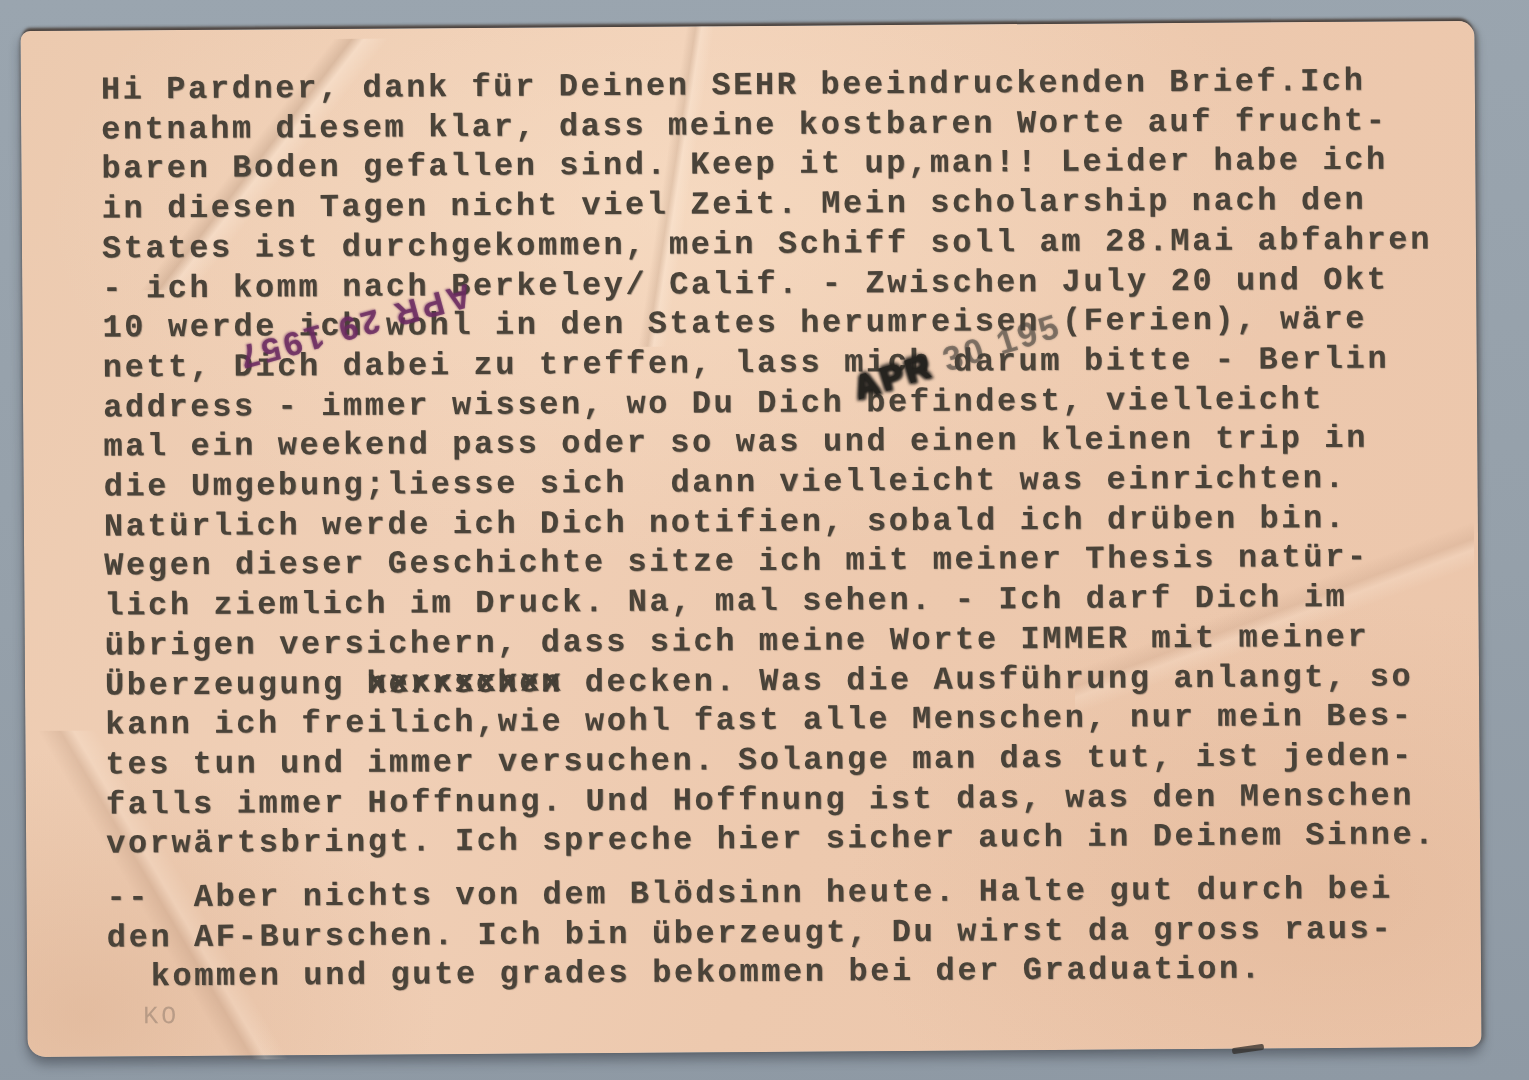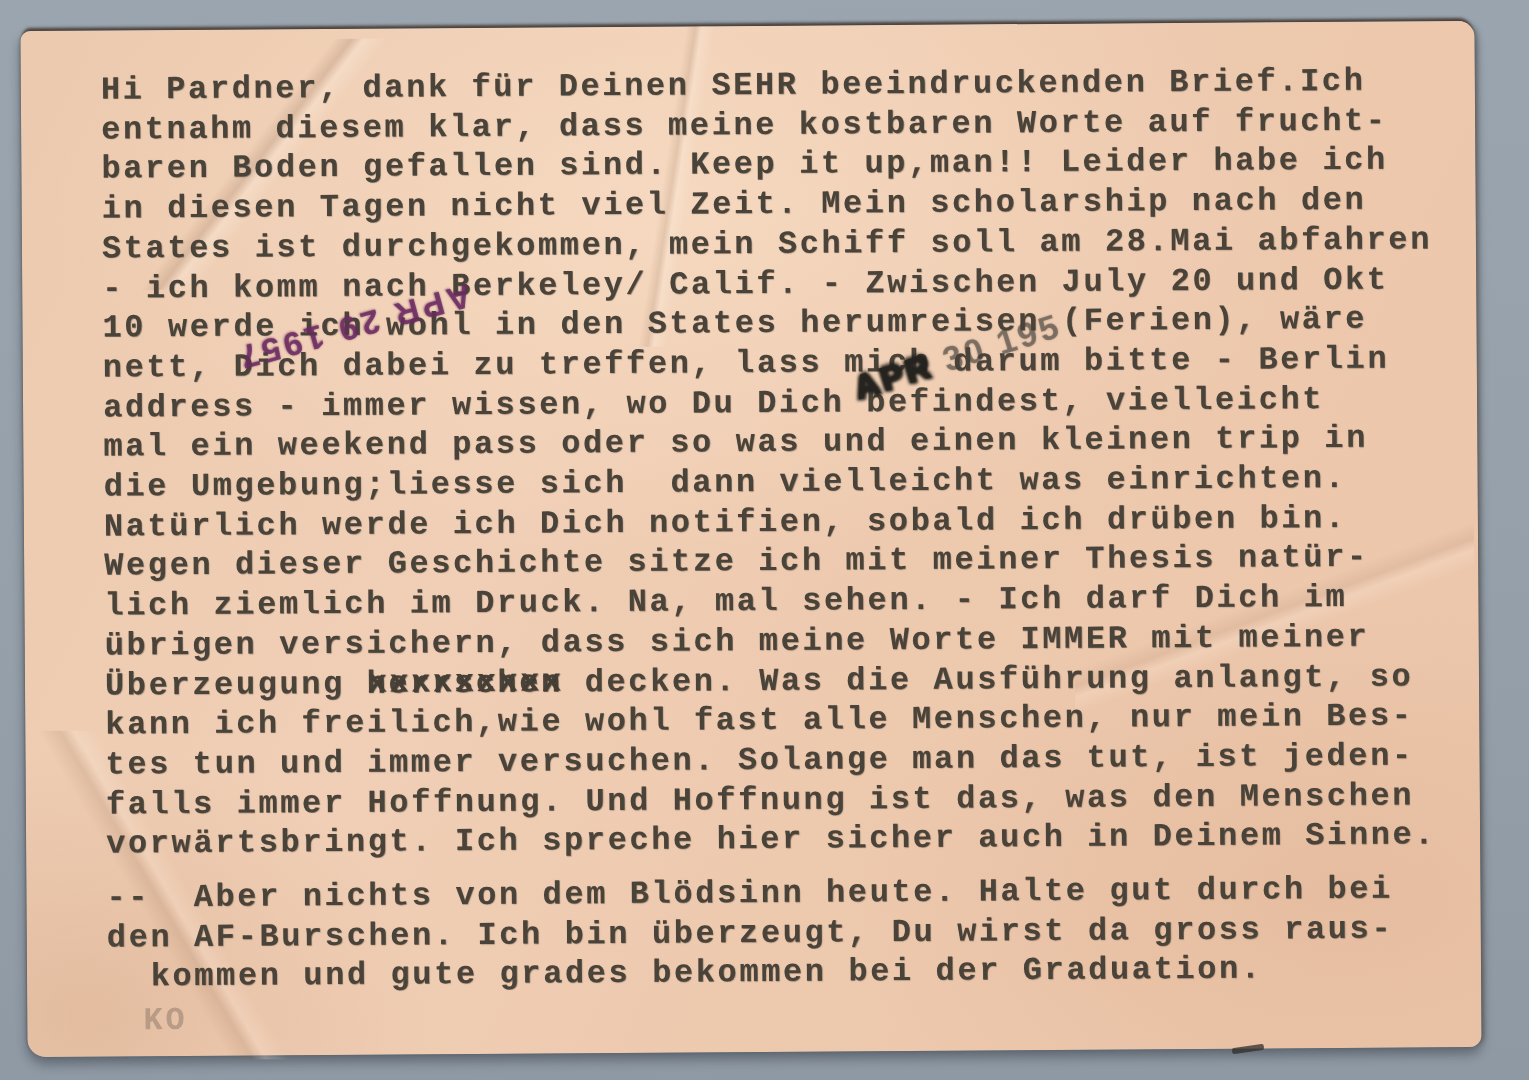--- a/index.html
+++ b/index.html
@@ -46,21 +46,21 @@
   .line-block{white-space:pre;}
   .para-gap{margin-top:14px;}
   .overstrike{position:relative;display:inline-block;}
   .overstrike::after{
     content:attr(data-over);
     position:absolute;left:1px;top:-1px;
     color:#453f36;text-shadow:0.7px 0.7px 1px rgba(60,52,44,0.6);
   }
   .initials{
     position:absolute;left:116px;top:972px;
-    font-size:32px;font-weight:bold;letter-spacing:3px;
+    font-size:25px;font-weight:normal;letter-spacing:3px;
     color:rgba(122,104,92,0.42);
   }
   .stamp{position:absolute;white-space:pre;font-family:"Liberation Sans","DejaVu Sans",sans-serif;}
   .stamp-purple{
     left:181px;top:277px;width:300px;height:40px;text-align:center;
     transform:rotate(165deg);
     font-size:33px;font-weight:bold;letter-spacing:4px;
     color:rgba(106,42,96,0.78);
     text-shadow:0 0 2px rgba(106,42,96,0.55), 1px 1px 2px rgba(106,42,96,0.35);
   }

